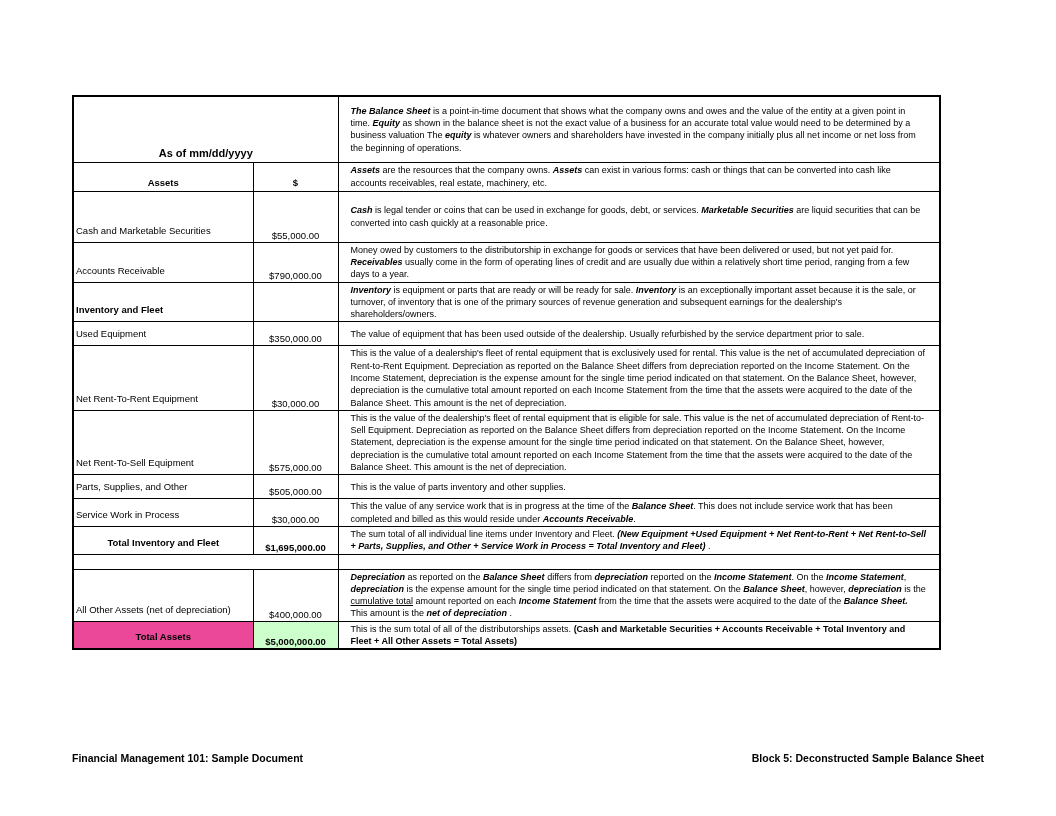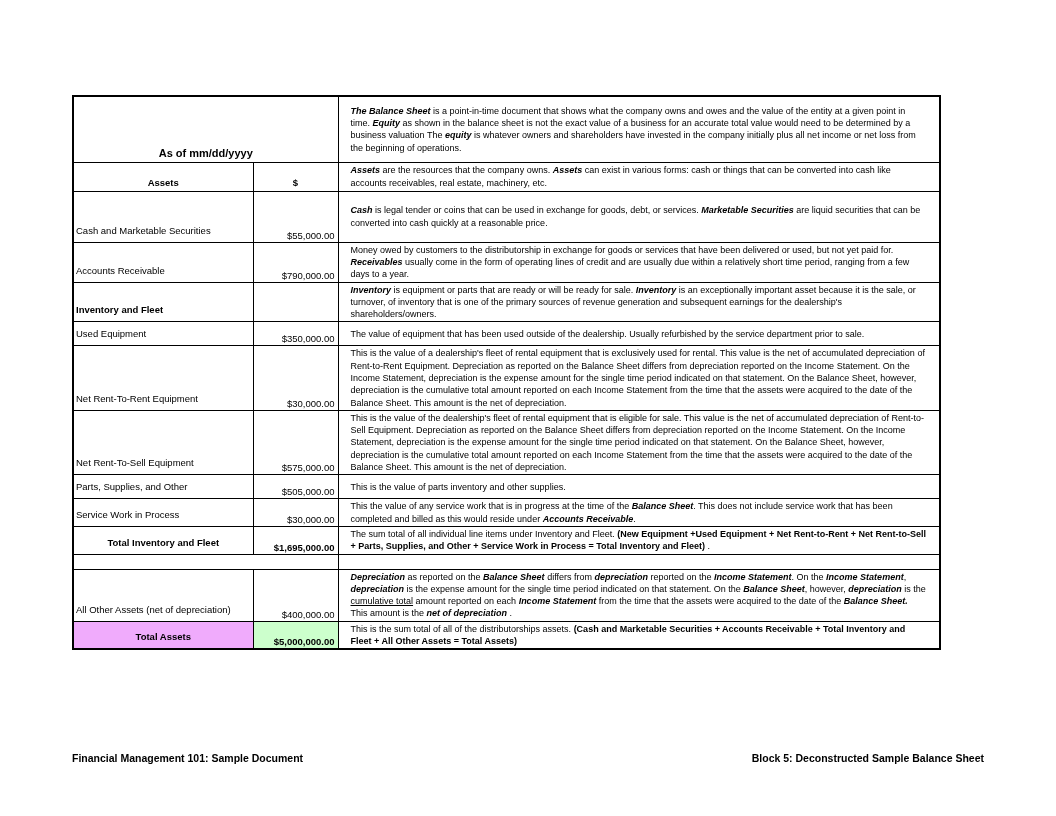--- a/index.html
+++ b/index.html
@@ -14,21 +14,21 @@
     border:2px solid #000;
   }
   td {
     border:1px solid #000; padding:0 2px; overflow:hidden;
   }
   .title-cell {
     vertical-align:bottom; text-align:center;
     font-weight:bold; font-size:18.5px; padding-bottom:4px;
   }
   .lbl  { font-size:9.5px; vertical-align:bottom; padding:6px 2px; }
-  .val  { font-size:9.5px; vertical-align:bottom; text-align:right; padding:1px 3px; }
+  .val  { font-size:9.5px; vertical-align:bottom; text-align:center; padding:1px 3px; }
   .desc { font-size:9px; line-height:12.3px; vertical-align:middle; padding:1px 12px; }
   .bold   { font-weight:bold; }
   .center { text-align:center; }
   .asof   { font-size:11px; padding-bottom:3px; }
   .hdr    { padding-bottom:3px; }
   .green  { background:#CCFFCC; }
   .footer {
     position:absolute; top:752px; left:72px; right:72px;
     font-size:10.5px; font-weight:bold;
     display:flex; justify-content:space-between;text-align:right;
@@ -102,36 +102,36 @@
 
   <tr style="height:25px">
     <td class="lbl">Service Work in Process</td>
     <td class="val">$30,000.00</td>
     <td class="desc"><span>This the value of any service work that is in progress at the time of the </span><span style="font-weight: bold; font-style: italic;">Balance Sheet</span><span>. This does not include service work that has been completed and billed as this would reside under </span><span style="font-weight: bold; font-style: italic;">Accounts Receivable</span><span>.</span></td>
   </tr>
 
   <tr style="height:25px">
     <td class="lbl bold center">Total Inventory and Fleet</td>
     <td class="val bold">$1,695,000.00</td>
-    <td class="desc"><span>The sum total of all individual line items under Inventory and Fleet. </span><span style="font-weight: bold; ">(New Equipment +Used Equipment + Net Rent-to-Rent + Net Rent-to-Sell + Parts, Supplies, and Other + Service Work in Process = Total Inventory and Fleet)</span><span> .</span></td>
+    <td class="desc"><span>The sum total of all individual line items under Inventory and Fleet. </span><span style="font-weight: bold; font-style: italic;">(New Equipment +Used Equipment + Net Rent-to-Rent + Net Rent-to-Sell + Parts, Supplies, and Other + Service Work in Process = Total Inventory and Fleet)</span><span> .</span></td>
   </tr>
 
   <tr style="height:15px">
     <td colspan="2" class="lbl"></td>
     <td class="desc"></td>
   </tr>
 
   <tr style="height:50px">
     <td class="lbl">All Other Assets (net of depreciation)</td>
     <td class="val">$400,000.00</td>
     <td class="desc"><span style="font-weight: bold; font-style: italic;">Depreciation</span><span> as reported on the </span><span style="font-weight: bold; font-style: italic;">Balance Sheet</span><span> differs from </span><span style="font-weight: bold; font-style: italic;">depreciation</span><span> reported on the </span><span style="font-weight: bold; font-style: italic;">Income Statement</span><span>. On the </span><span style="font-weight: bold; font-style: italic;">Income Statement</span><span>, </span><span style="font-weight: bold; font-style: italic;">depreciation</span><span> is the expense amount for the single time period indicated on that statement. On the </span><span style="font-weight: bold; font-style: italic;">Balance Sheet</span><span>, however, </span><span style="font-weight: bold; font-style: italic;">depreciation</span><span> is the </span><span style="text-decoration: underline;">cumulative total</span><span> amount reported on each </span><span style="font-weight: bold; font-style: italic;">Income Statement</span><span> from the time that the assets were acquired to the date of the </span><span style="font-weight: bold; font-style: italic;">Balance Sheet.</span><span> This amount is the </span><span style="font-weight: bold; font-style: italic;">net of depreciation</span><span> .</span></td>
   </tr>
 
   <tr style="height:25px">
-    <td class="lbl bold center green" style="background: #f0abfc; margin-top: 31px;">Total Assets</td>
+    <td class="lbl bold center green" style="background: #ec4899; margin-top: 31px;">Total Assets</td>
     <td class="val bold green" style="background: rgb(204, 255, 204);">$5,000,000.00</td>
     <td class="desc"><span>This is the sum total of all of the distributorships assets.  </span><span style="font-weight: bold;">(Cash and Marketable Securities + Accounts Receivable + Total Inventory and Fleet + All Other Assets = Total Assets)</span></td>
   </tr>
 </tbody>
   </table>
 
 <div class="footer">
   <span>Financial Management 101: Sample Document</span>
   <span>Block 5: Deconstructed Sample Balance Sheet</span>
 </div>

